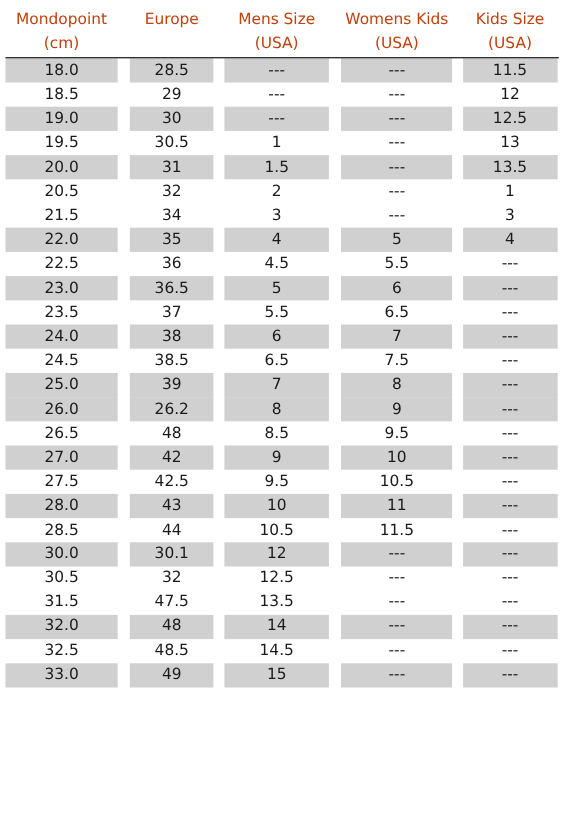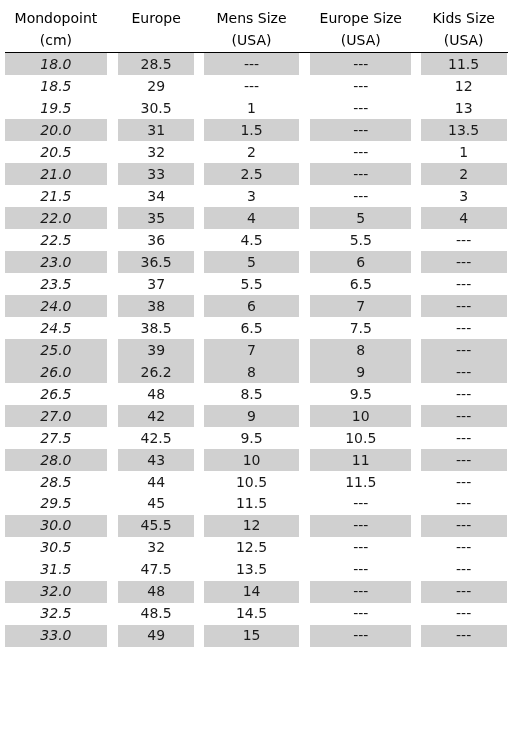--- a/index.html
+++ b/index.html
@@ -32,42 +32,42 @@
 
   thead th {
     font-weight:normal;
     font-size:14px;
     line-height:22px;
     text-align:center;
     vertical-align:top;
     padding:7px 0 0 0;
     height:53px;
     box-sizing:border-box;
-    color:#000000;
+    color:#c2410c;
   }
   thead th .l1, thead th .l2 { display:block; }
 
   tbody td {
     font-size:14px;
     line-height:21.99px;
     height:21.99px;
     text-align:center;
     padding:0;
     color:#1a1a1a;
   }
   tbody td .cell {
     display:block;
     box-sizing:border-box;
     height:21.99px;
     padding-top:0.8px;
     line-height:21.99px;
   }
   tbody tr.stripe td .cell { background:#d0d0d0; }
 
-  tbody td.col0 .cell { margin:0 4.7px;font-style:italic; }
+  tbody td.col0 .cell { margin:0 4.7px; }
   tbody td.col1 .cell { margin:0 6.7px; }
   tbody td.col2 .cell { margin:0 3.5px; }
   tbody td.col3 .cell { margin:0 8.0px; }
   tbody td.col4 .cell { margin:0 1.3px; }
 </style>
 </head>
 <body>
 
 <div class="wrap">
   <div class="header-rule"></div>
@@ -87,21 +87,21 @@
           </th>
         <th class="col1">
             <span class="l1">Europe</span>
             <span class="l2"></span>
           </th>
         <th class="col2">
             <span class="l1">Mens Size</span>
             <span class="l2">(USA)</span>
           </th>
         <th class="col3">
-            <span class="l1">Europe Size</span>
+            <span class="l1">Womens Kids</span>
             <span class="l2">(USA)</span>
           </th>
         <th class="col4">
             <span class="l1">Kids Size</span>
             <span class="l2">(USA)</span>
           </th>
       </tr>
     </thead>
     <tbody>
       <tr class="stripe">
@@ -131,20 +131,37 @@
           <td class="col2">
             <span class="cell">---</span>
           </td>
           <td class="col3">
             <span class="cell">---</span>
           </td>
           <td class="col4">
             <span class="cell">12</span>
           </td>
         </tr>
+      <tr class="stripe">
+          <td class="col0">
+            <span class="cell">19.0</span>
+          </td>
+          <td class="col1">
+            <span class="cell">30</span>
+          </td>
+          <td class="col2">
+            <span class="cell">---</span>
+          </td>
+          <td class="col3">
+            <span class="cell">---</span>
+          </td>
+          <td class="col4">
+            <span class="cell">12.5</span>
+          </td>
+        </tr>
       <tr class="plain">
           <td class="col0">
             <span class="cell">19.5</span>
           </td>
           <td class="col1">
             <span class="cell">30.5</span>
           </td>
           <td class="col2">
             <span class="cell">1</span>
           </td>
@@ -182,37 +199,20 @@
           <td class="col2">
             <span class="cell">2</span>
           </td>
           <td class="col3">
             <span class="cell">---</span>
           </td>
           <td class="col4">
             <span class="cell">1</span>
           </td>
         </tr>
-      <tr class="stripe">
-          <td class="col0">
-            <span class="cell">21.0</span>
-          </td>
-          <td class="col1">
-            <span class="cell">33</span>
-          </td>
-          <td class="col2">
-            <span class="cell">2.5</span>
-          </td>
-          <td class="col3">
-            <span class="cell">---</span>
-          </td>
-          <td class="col4">
-            <span class="cell">2</span>
-          </td>
-        </tr>
       <tr class="plain">
           <td class="col0">
             <span class="cell">21.5</span>
           </td>
           <td class="col1">
             <span class="cell">34</span>
           </td>
           <td class="col2">
             <span class="cell">3</span>
           </td>
@@ -437,43 +437,26 @@
           <td class="col2">
             <span class="cell">10.5</span>
           </td>
           <td class="col3">
             <span class="cell">11.5</span>
           </td>
           <td class="col4">
             <span class="cell">---</span>
           </td>
         </tr>
-      <tr class="plain">
-          <td class="col0">
-            <span class="cell">29.5</span>
-          </td>
-          <td class="col1">
-            <span class="cell">45</span>
-          </td>
-          <td class="col2">
-            <span class="cell">11.5</span>
-          </td>
-          <td class="col3">
-            <span class="cell">---</span>
-          </td>
-          <td class="col4">
-            <span class="cell">---</span>
-          </td>
-        </tr>
       <tr class="stripe">
           <td class="col0">
             <span class="cell">30.0</span>
           </td>
           <td class="col1">
-            <span class="cell">45.5</span>
+            <span class="cell">30.1</span>
           </td>
           <td class="col2">
             <span class="cell">12</span>
           </td>
           <td class="col3">
             <span class="cell">---</span>
           </td>
           <td class="col4">
             <span class="cell">---</span>
           </td>

